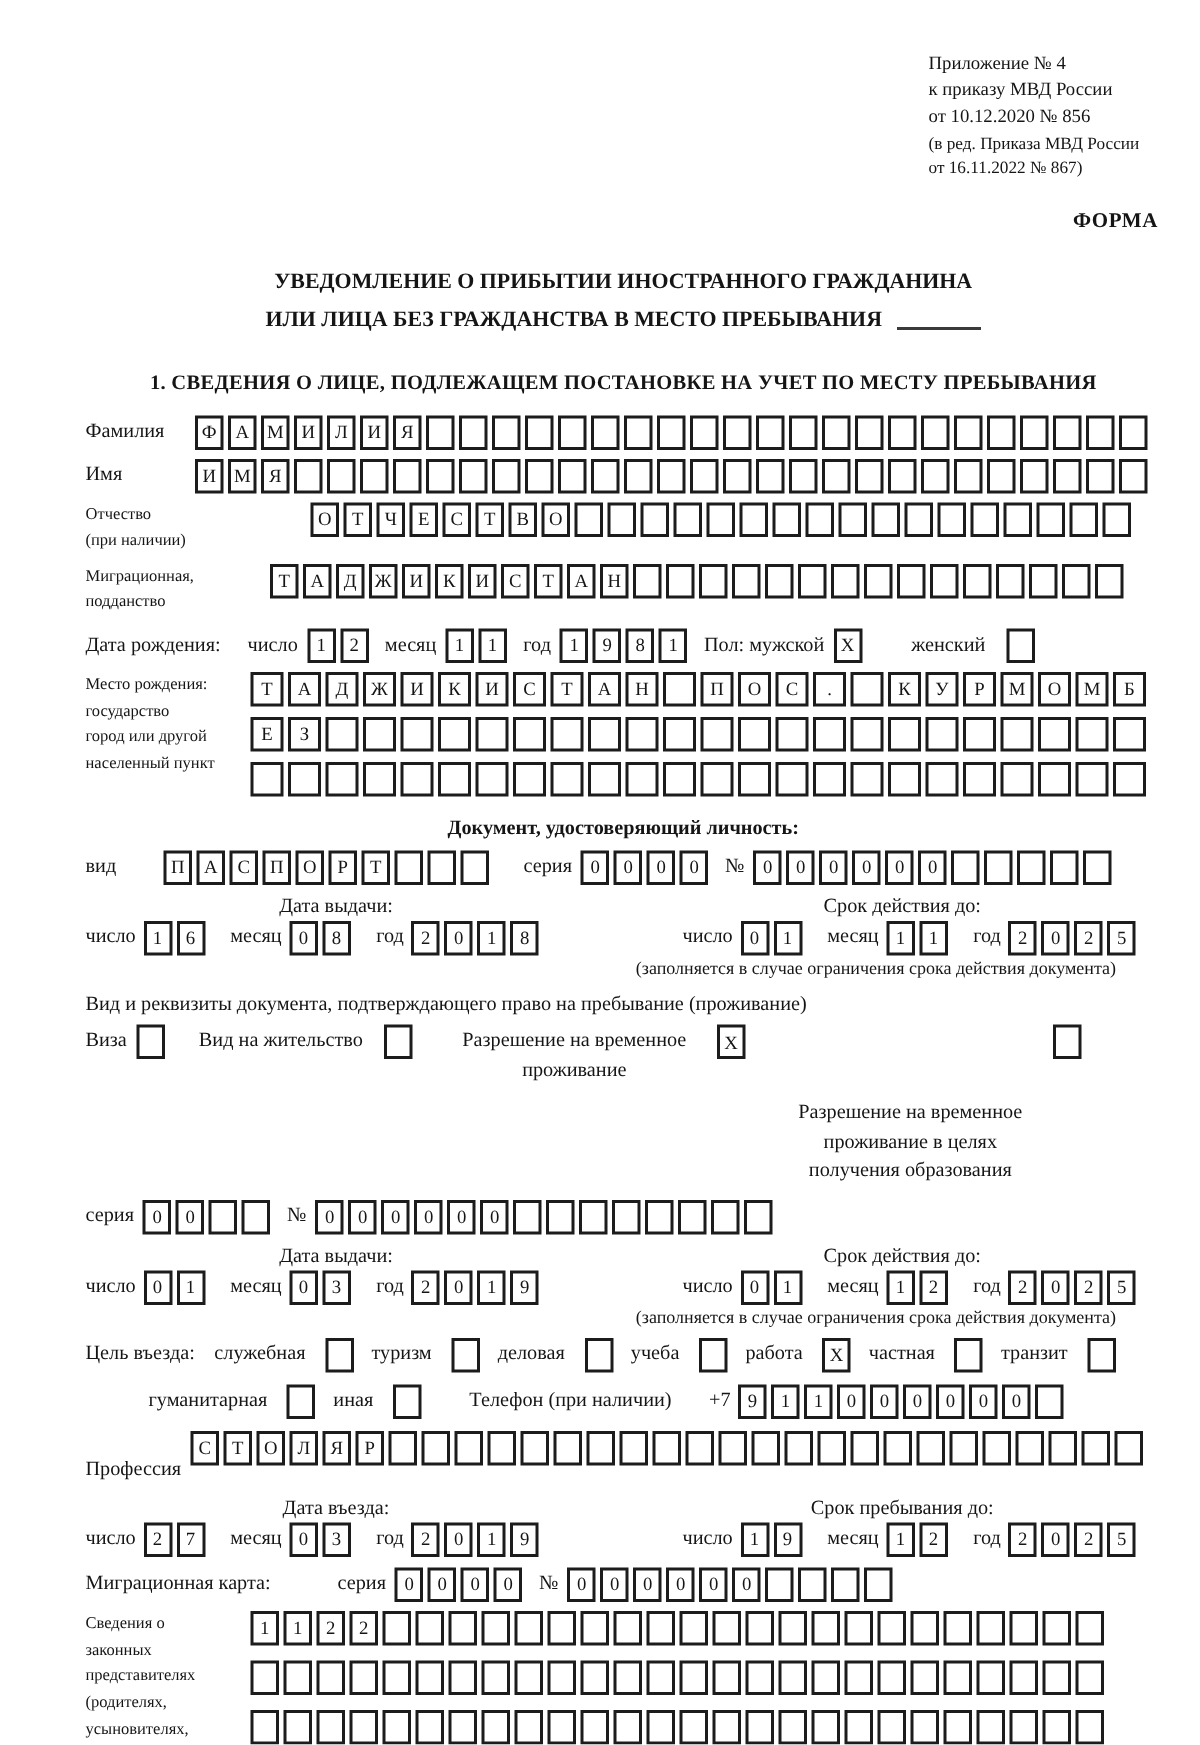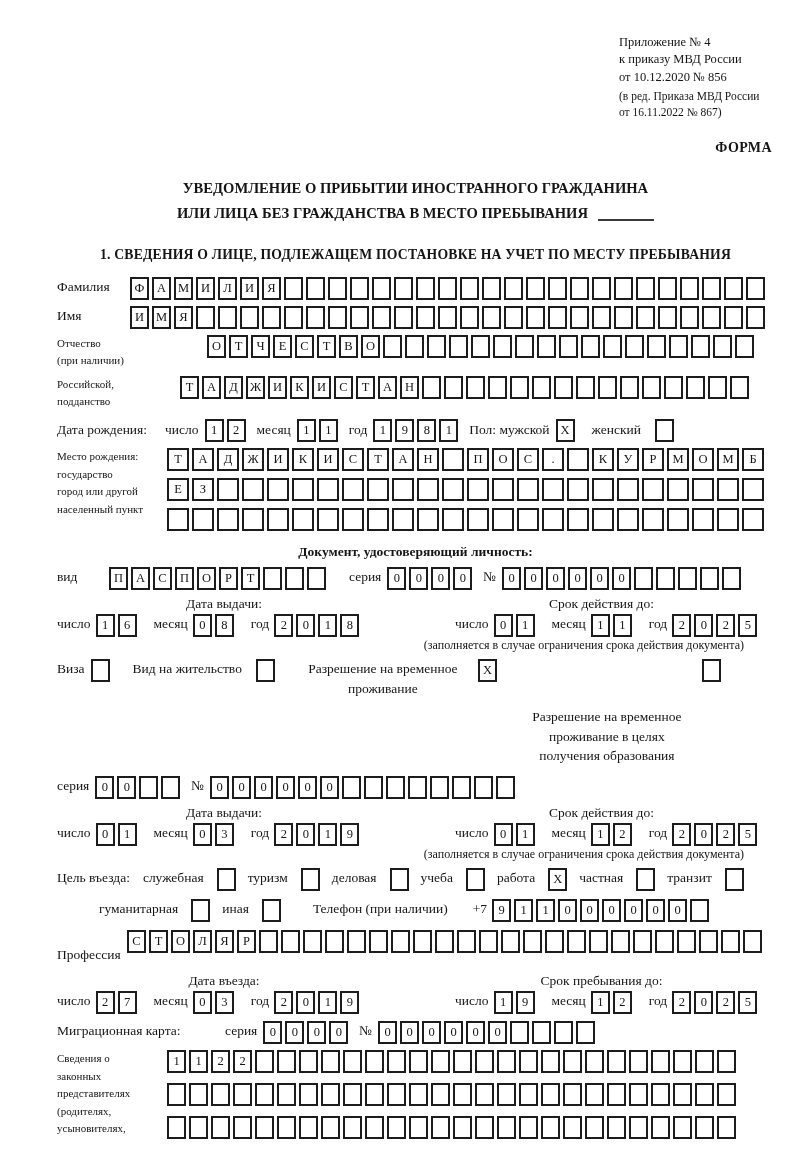--- a/index.html
+++ b/index.html
@@ -22,21 +22,21 @@
   .lblcol{font-size:11px;line-height:1.6;flex-shrink:0;}
   .boxes{display:inline-flex;flex-wrap:nowrap;}
   .cell{display:inline-flex;align-items:center;justify-content:center;box-sizing:content-box;
         width:15px;height:19px;border:2px solid #1c1c1c;margin-right:3px;background:#fff;
         font-size:12.5px;line-height:1;}
   .wide .cell{width:18px;}
   .boxrows .boxes{margin-bottom:7px;}
 
   .w-surname{width:73px;}  .w-patr{width:150px;}  .w-cit{width:123px;}
   .w-place{width:110px;}   .w-vid{width:52px;}    .w-prof{width:70px;margin-top:15px;}
-  .gap8{margin-left:8px;}  .gap14{margin-left:14px;} .gap20{margin-left:20px;}
+  .gap8{margin-left:8px;}  .gap14{margin-left:30px;} .gap20{margin-left:20px;}
   .mr6{margin-right:6px;}  .mr10{margin-right:10px;}
 
   .center-bold{ text-align:center;font-weight:bold;font-size:13.5px;margin:4px 0 7px 0;}
 
   
   .dates-head{display:flex;font-size:13.5px;margin-bottom:2px;}
   .dh-left{flex:0 0 398px;text-align:center;padding-right:64px;box-sizing:border-box;}
   .dh-right{flex:1;text-align:center;padding-right:26px;}
   .dates-row{display:flex;align-items:flex-start;}
   .dgroup{display:flex;align-items:flex-start;}
@@ -179,21 +179,21 @@
         <span class="cell"></span>
         <span class="cell"></span>
         <span class="cell"></span>
         <span class="cell"></span>
         <span class="cell"></span>
       </div>
   </div>
 
   <div class="row">
     <div class="lblcol w-cit">
-      <div>Российской,</div>
+      <div>Миграционная,</div>
       <div>подданство</div>
     </div>
     <div class="boxes">
         <span class="cell">Т</span>
         <span class="cell">А</span>
         <span class="cell">Д</span>
         <span class="cell">Ж</span>
         <span class="cell">И</span>
         <span class="cell">К</span>
         <span class="cell">И</span>
@@ -415,20 +415,21 @@
       <span class="boxes">
           <span class="cell">2</span>
           <span class="cell">0</span>
           <span class="cell">2</span>
           <span class="cell">5</span>
         </span>
     </div>
   </div>
   <div class="note">(заполняется в случае ограничения срока действия документа)</div>
 
+  <div class="lbl" style="margin-top:4px;">Вид и реквизиты документа, подтверждающего право на пребывание (проживание)</div>
 
   <div class="permit-row">
     <span class="opt-lbl mr6">Виза</span>
     <span class="boxes">
         <span class="cell"></span>
       </span>
     <span class="opt-lbl mr6 gap20">Вид на жительство</span>
     <span class="boxes gap8">
         <span class="cell"></span>
       </span>

